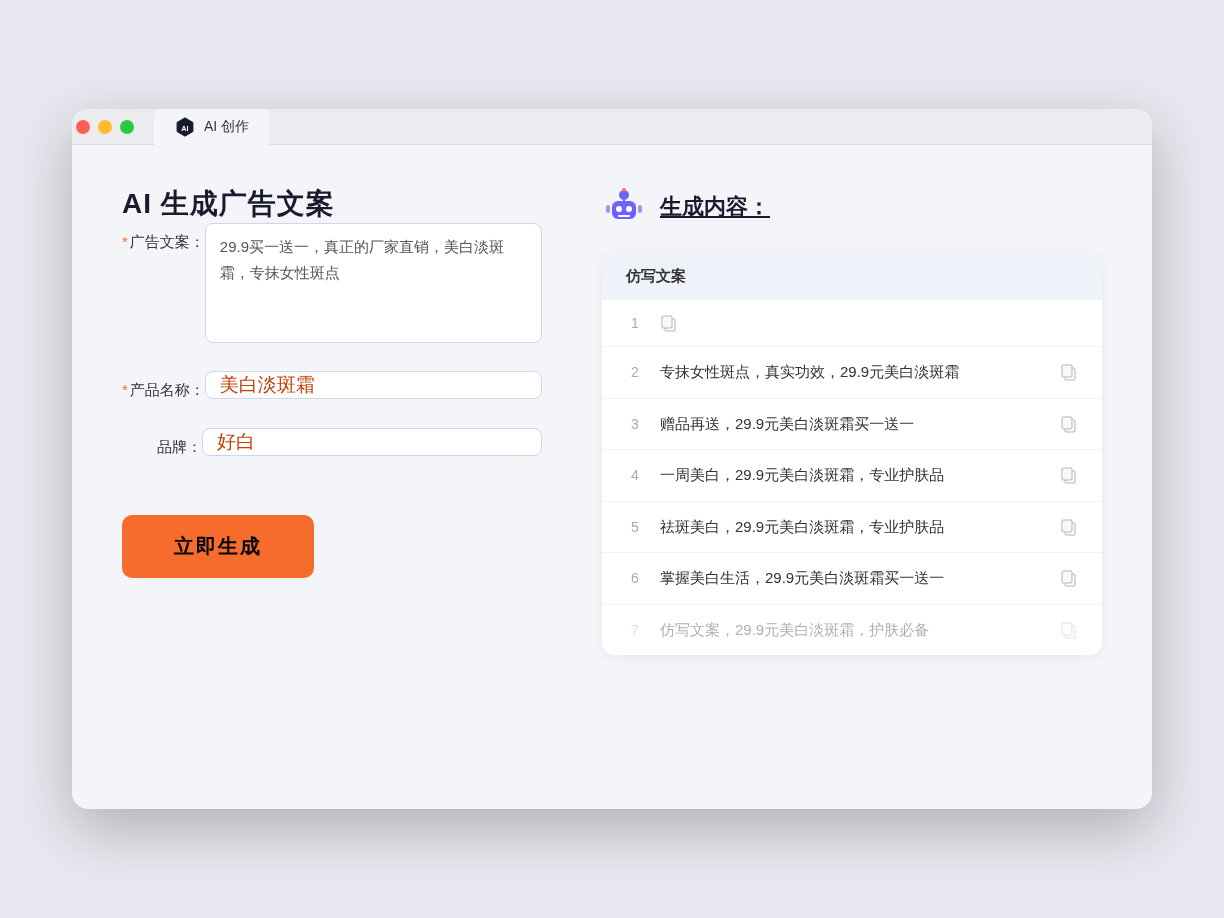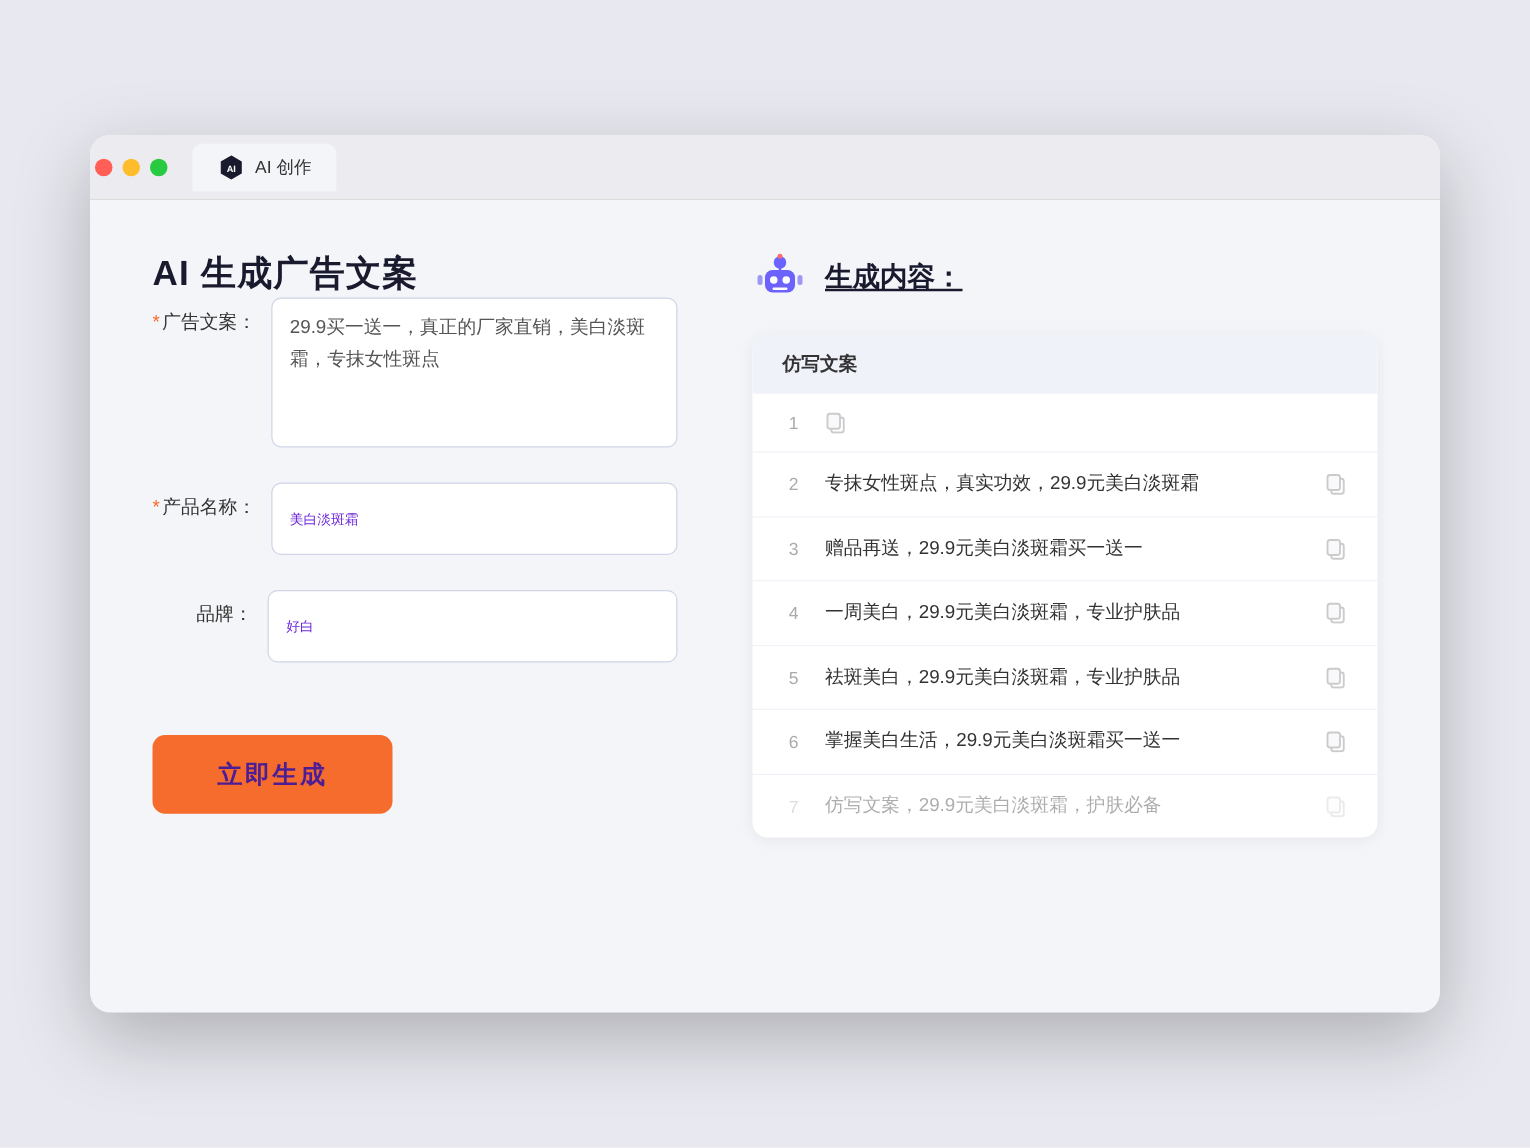--- a/index.html
+++ b/index.html
@@ -16,21 +16,21 @@
       width: 1080px;
       min-height: 700px;
       background: #f4f5f9;
       border-radius: 16px;
       box-shadow: 0 20px 60px rgba(0,0,0,0.25);
       overflow: hidden;
     }
 
     .browser-titlebar {
       background: #ececf0;
-      height: 52px;
+      height: 36px;
       display: flex;
       align-items: center;
       padding: 0 4px;
       border-bottom: 1px solid #ddd;
     }
 
     .traffic-lights {
       display: flex;
       gap: 8px;
       margin-right: 20px;
@@ -77,21 +77,20 @@
       font-size: 28px;
       font-weight: 700;
       color: #1a1a2e;
       letter-spacing: 1px;
     }
 
     .form-group {
       display: flex;
       align-items: flex-start;
       margin-bottom: 28px;
-      gap: 12px;
     }
 
     .form-label {
       font-size: 15px;
       color: #333;
       white-space: nowrap;
       padding-top: 10px;
       min-width: 80px;
       text-align: right;
     }
@@ -113,31 +112,31 @@
       height: 120px;
       line-height: 1.7;
       outline: none;
       font-family: inherit;
     }
 
     .form-input {
       flex: 1;
       border: 1.5px solid #d0d5e8;
       border-radius: 8px;
-      padding: 22px 14px;
-      font-size: 11px;
-      color: #6d28d9;
+      padding: 2px 14px;
+      font-size: 19px;
+      color: #c2410c;
       background: #fff;
       outline: none;
       font-family: inherit;
     }
 
     .generate-btn {
       background: #f56c2d;
-      color: #4c1d95;
+      color: #000000;
       border: none;
       border-radius: 10px;
       padding: 18px 52px;
       font-size: 20px;
       font-weight: 600;
       cursor: pointer;
       margin-top: 30px;
       letter-spacing: 2px;
       text-align: center;
     }

